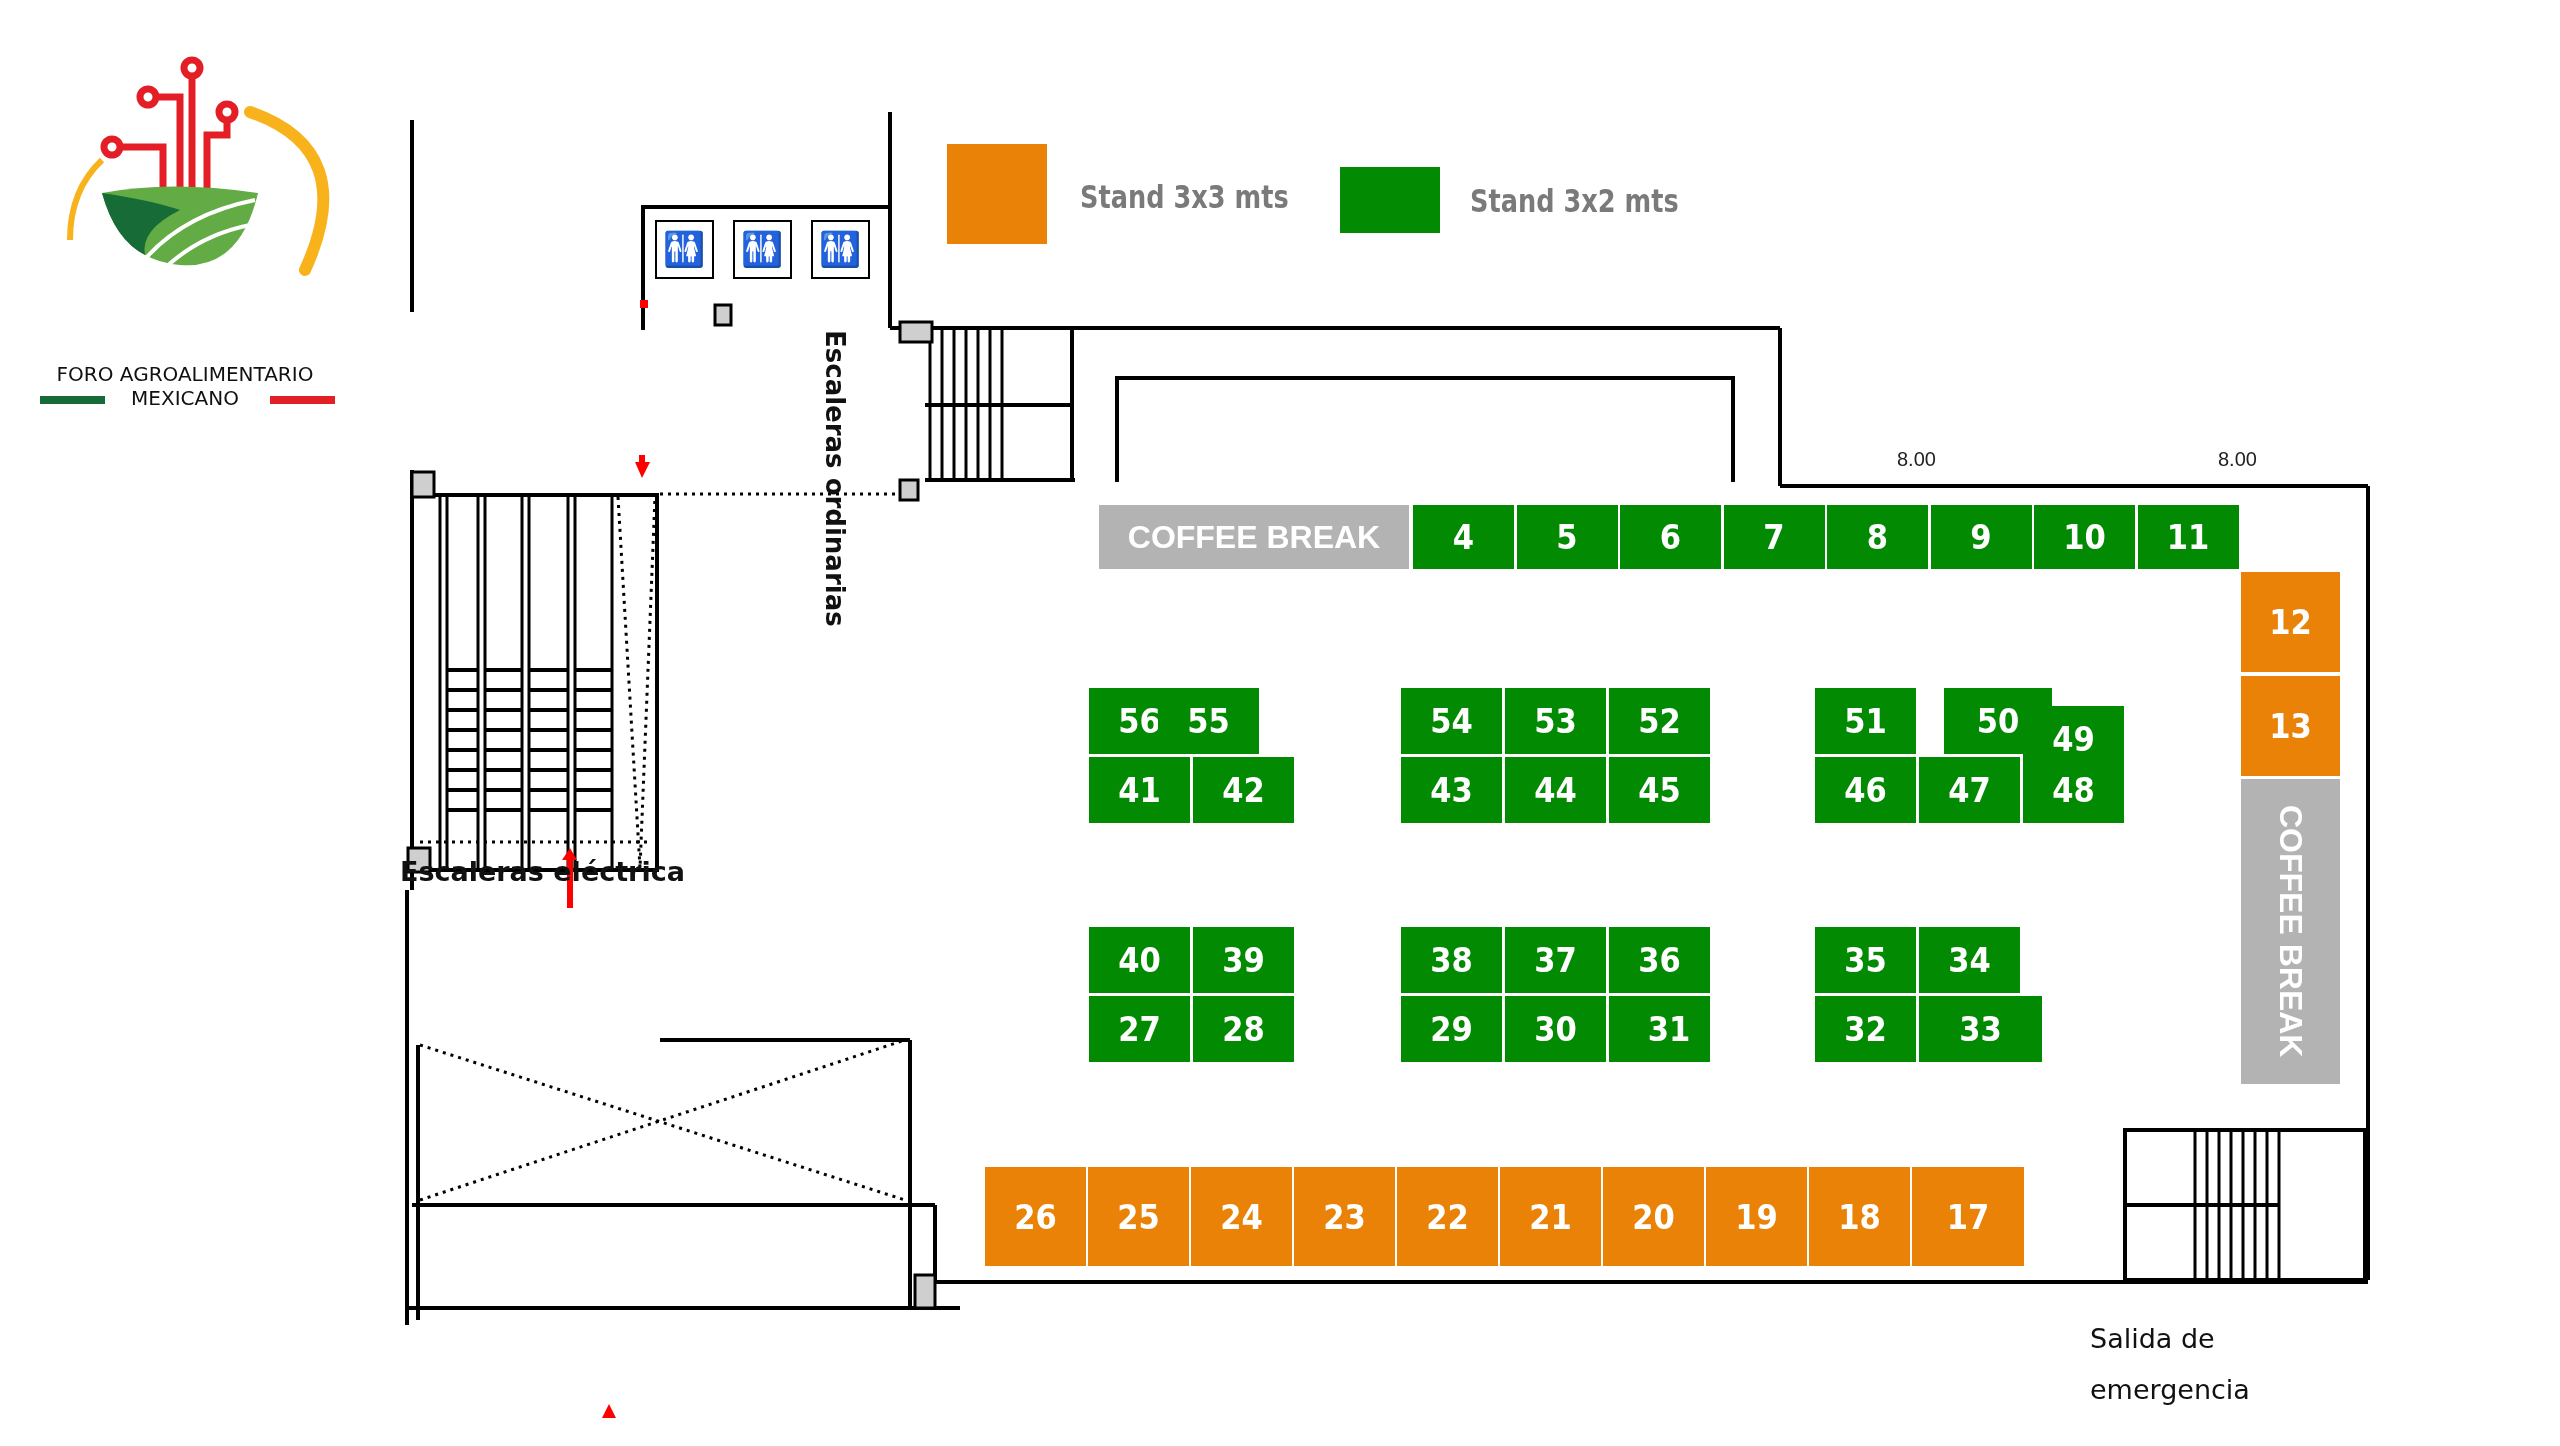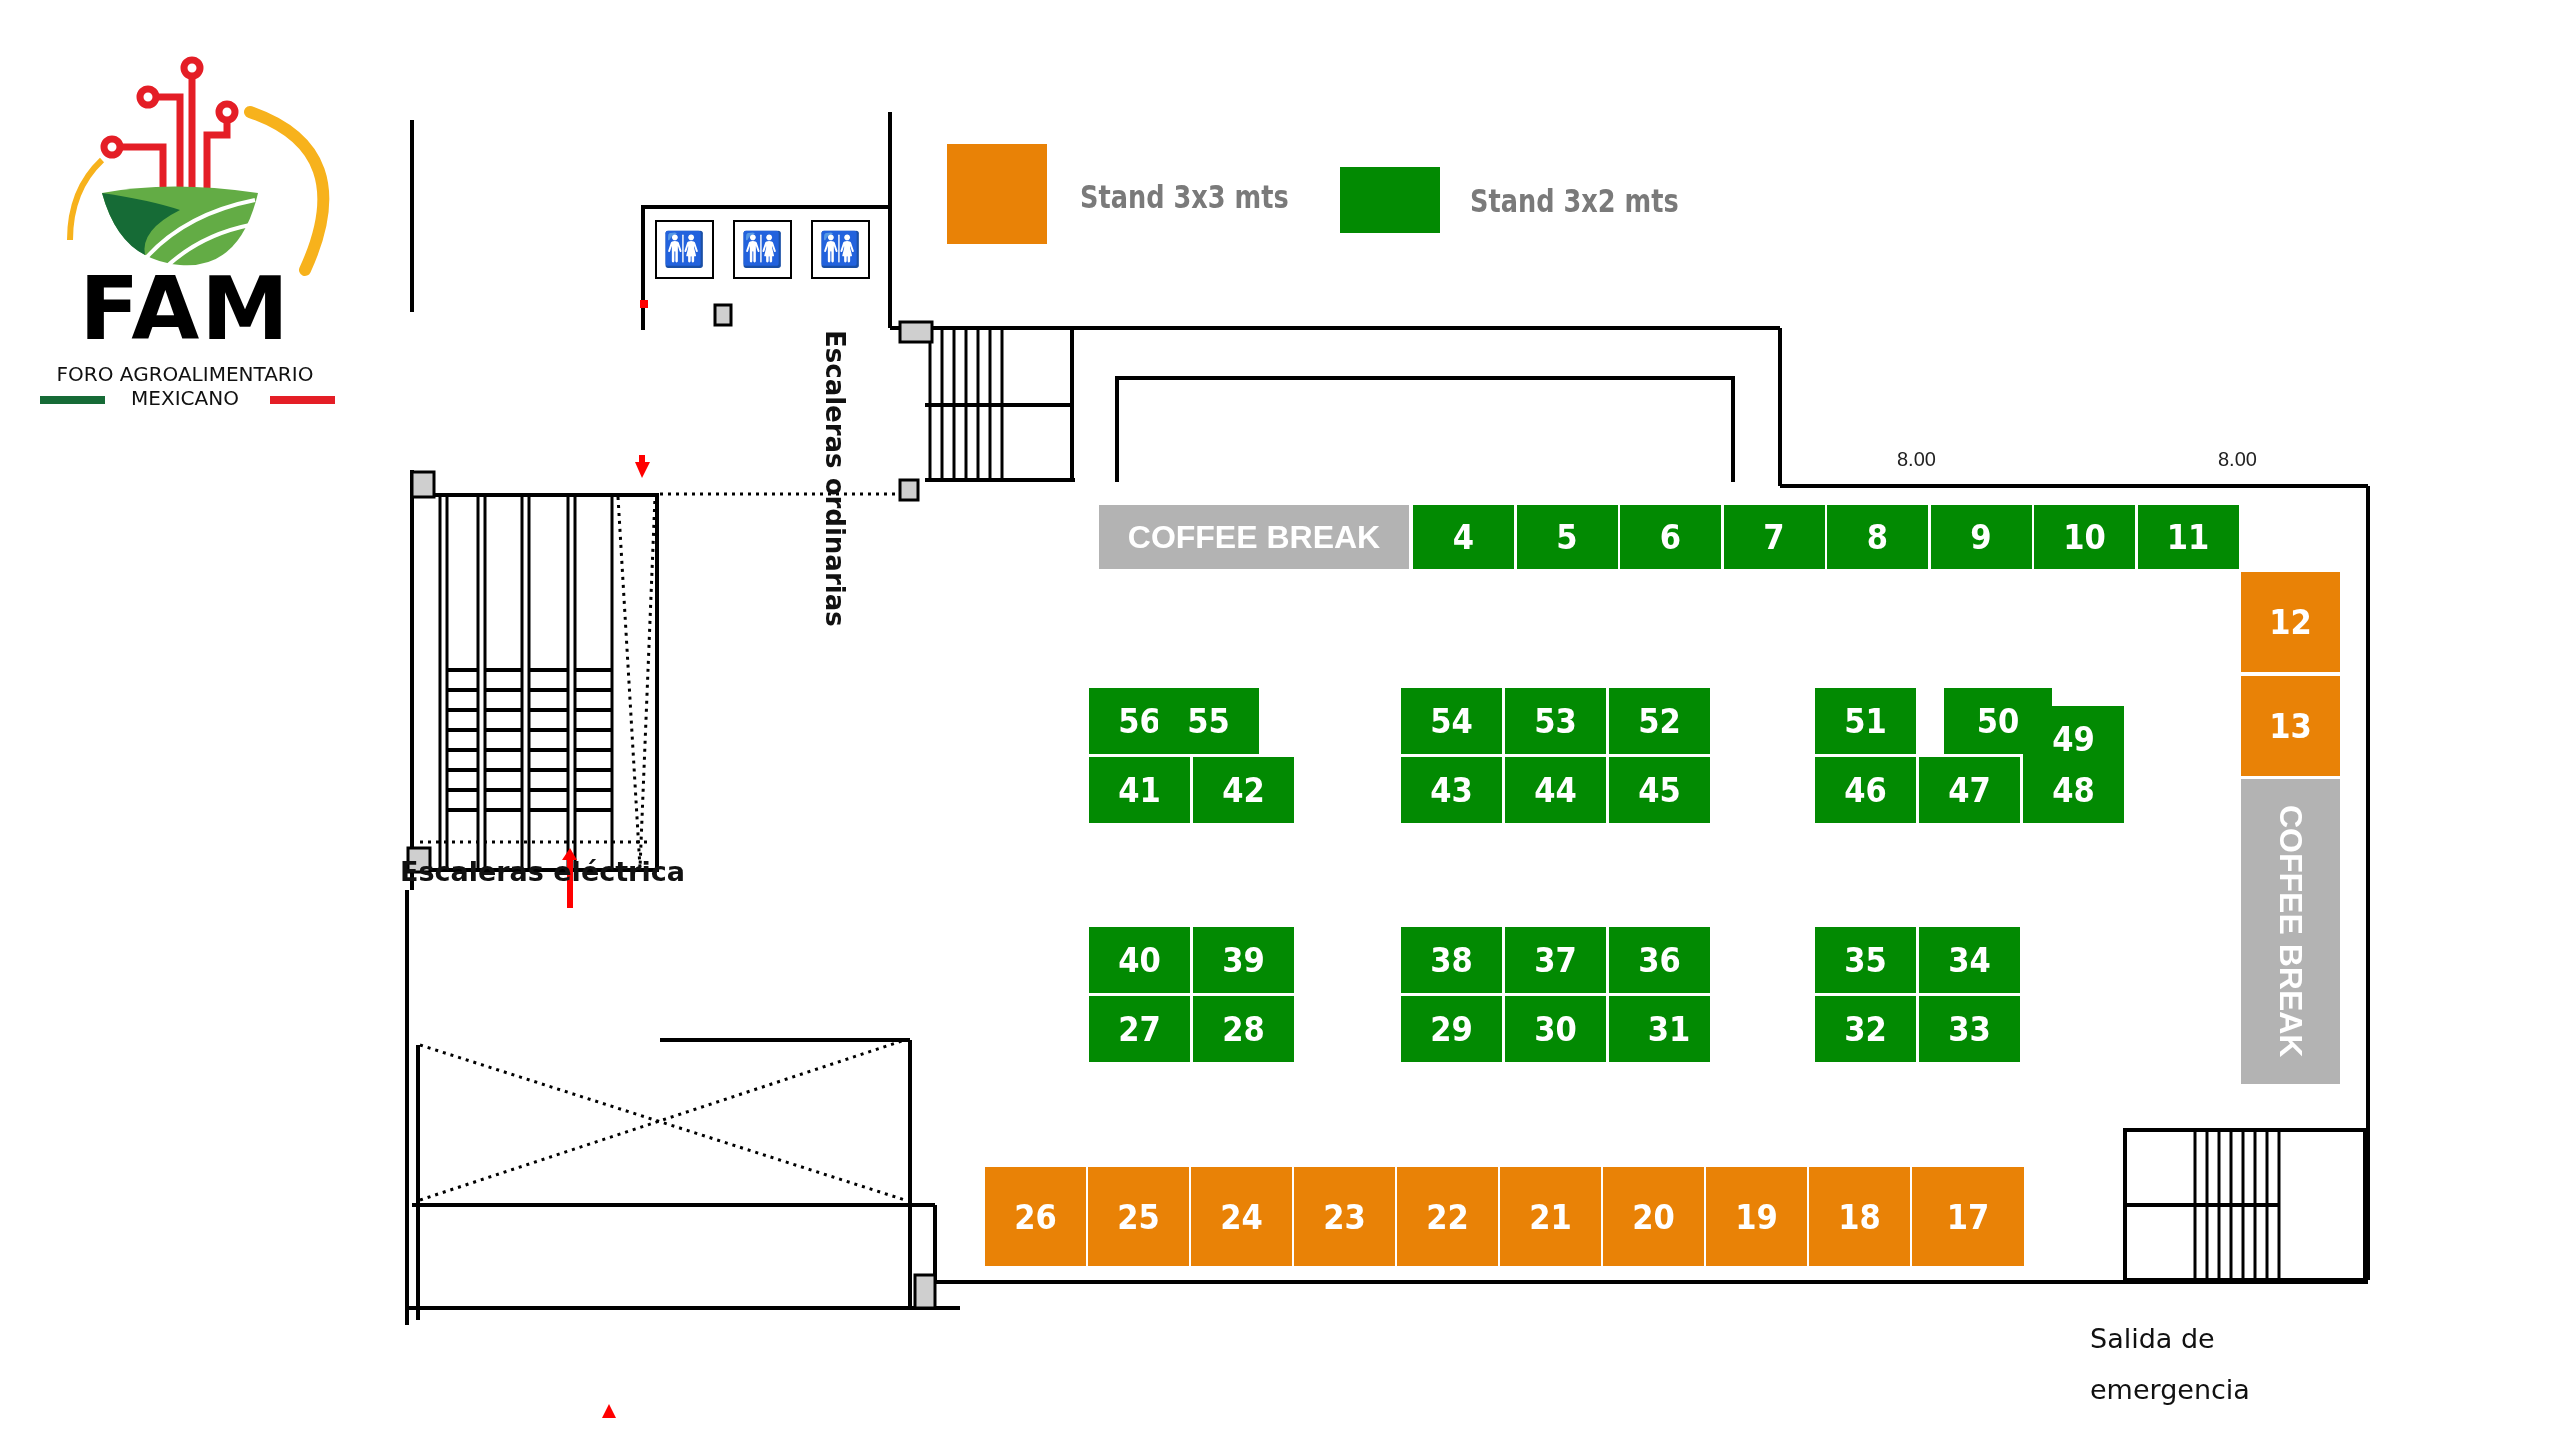--- a/index.html
+++ b/index.html
@@ -32,21 +32,20 @@
         <polyline points="197,80 197,95 177,95 177,155"></polyline>
       <circle cx="82" cy="107" r="8"></circle>
         <polyline points="90,107 133,107 133,155"></polyline>
     </g>
 
     <path d="M 72 153 Q 140 140 228 153 Q 210 230 150 225 Q 90 220 72 153 Z" fill="#63ac45"></path>
     <path d="M 72 153 Q 120 160 150 170 Q 110 190 115 215 Q 85 200 72 153 Z" fill="#166b36"></path>
     <path d="M 110 225 Q 150 175 225 160" stroke="#fff" stroke-width="4" fill="none"></path>
     <path d="M 135 228 Q 170 195 220 185" stroke="#fff" stroke-width="4" fill="none"></path>
   </svg>
-  <div class="abs" style="left:30px;top:225px;width:250px;text-align:center;font-size:88px;font-weight:bold;font-family:'DejaVu Sans',sans-serif;letter-spacing:2px;line-height:88px;color:#000;">FAM</div>
   <div class="abs" style="left:0;top:322px;width:310px;text-align:center;font-size:20px;color:#111;font-family:'DejaVu Sans',sans-serif;">FORO AGROALIMENTARIO</div>
   <div class="abs" style="left:10px;top:356px;width:65px;height:8px;background:#166b36;"></div>
   <div class="abs" style="left:75px;top:346px;width:160px;text-align:center;font-size:20px;color:#111;font-family:'DejaVu Sans',sans-serif;">MEXICANO</div>
   <div class="abs" style="left:240px;top:356px;width:65px;height:8px;background:#e41e26;"></div>
 </div>
 
 <div class="abs orange" style="left:947px;top:144px;width:100px;height:100px;"></div>
 <div class="legend-label" style="left:1080px;top:178px;">Stand 3x3 mts</div>
 <div class="abs green" style="left:1340px;top:167px;width:100px;height:66px;"></div>
 <div class="legend-label" style="left:1470px;top:182px;">Stand 3x2 mts</div>
@@ -229,21 +228,21 @@
     <div class="stand green" style="left: 1609px; top: 996px; width: 101px; height: 66px; padding-left: 19px;">31</div>
     <div class="stand green" style="left: 1815px; top: 688px; width: 101px; height: 66px;">51</div>
     <div class="stand green" style="left: 1944px; top: 688px; width: 108px; height: 66px;">50</div>
     <div class="stand green" style="left: 2023px; top: 706px; width: 101px; height: 66px;">49</div>
     <div class="stand green" style="left: 1815px; top: 757px; width: 101px; height: 66px;">46</div>
     <div class="stand green" style="left: 1919px; top: 757px; width: 101px; height: 66px;">47</div>
     <div class="stand green" style="left: 2023px; top: 757px; width: 101px; height: 66px;">48</div>
     <div class="stand green" style="left: 1815px; top: 927px; width: 101px; height: 66px;">35</div>
     <div class="stand green" style="left: 1919px; top: 927px; width: 101px; height: 66px;">34</div>
     <div class="stand green" style="left: 1815px; top: 996px; width: 101px; height: 66px;">32</div>
-    <div class="stand green" style="left: 1919px; top: 996px; width: 101px; height: 66px;">33</div>
+    <div class="stand green" style="left: 1919px; top: 996px; width: 123px; height: 66px;">33</div>
     <div class="stand orange" style="left: 985px; top: 1167px; width: 101px; height: 99px;">26</div>
     <div class="stand orange" style="left: 1088px; top: 1167px; width: 101px; height: 99px;">25</div>
     <div class="stand orange" style="left: 1191px; top: 1167px; width: 101px; height: 99px;">24</div>
     <div class="stand orange" style="left: 1294px; top: 1167px; width: 101px; height: 99px;">23</div>
     <div class="stand orange" style="left: 1397px; top: 1167px; width: 101px; height: 99px;">22</div>
     <div class="stand orange" style="left: 1500px; top: 1167px; width: 101px; height: 99px;">21</div>
     <div class="stand orange" style="left: 1603px; top: 1167px; width: 101px; height: 99px;">20</div>
     <div class="stand orange" style="left: 1706px; top: 1167px; width: 101px; height: 99px;">19</div>
     <div class="stand orange" style="left: 1809px; top: 1167px; width: 101px; height: 99px;">18</div>
     <div class="stand orange" style="left: 1912px; top: 1167px; width: 112px; height: 99px;">17</div>

